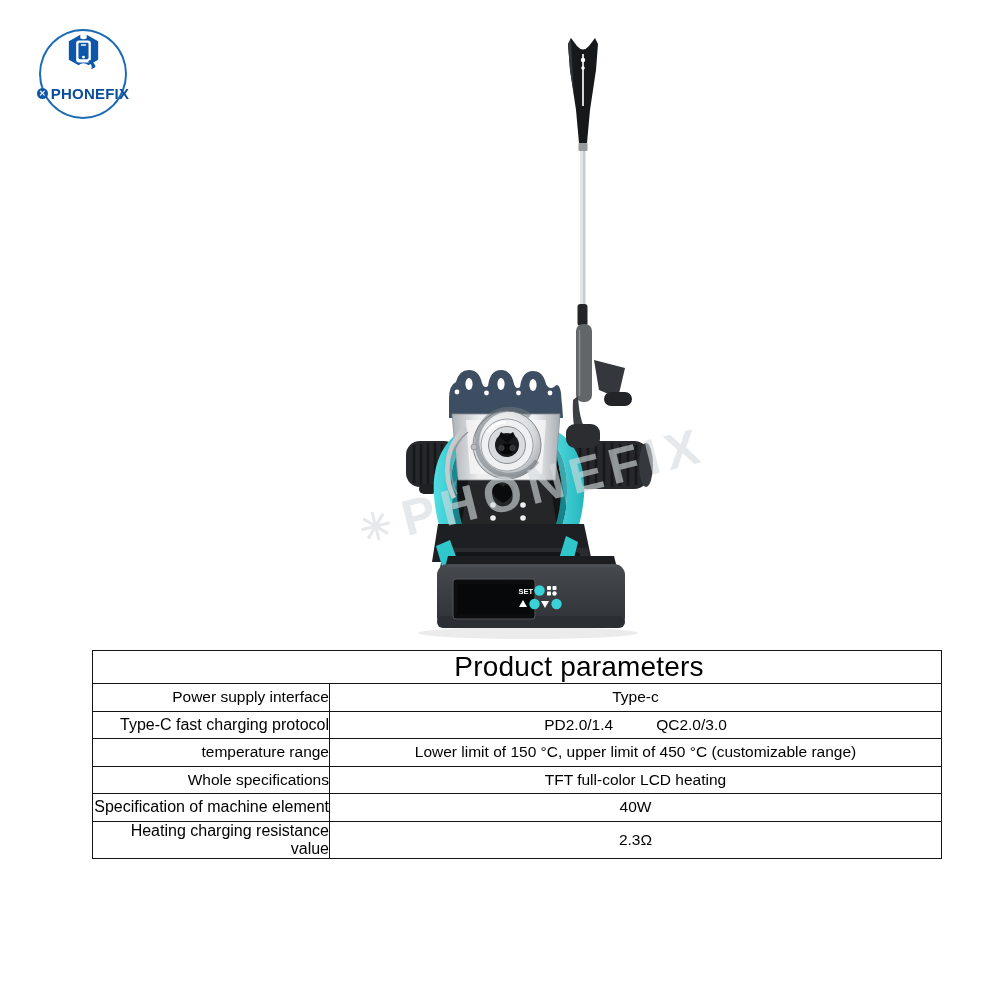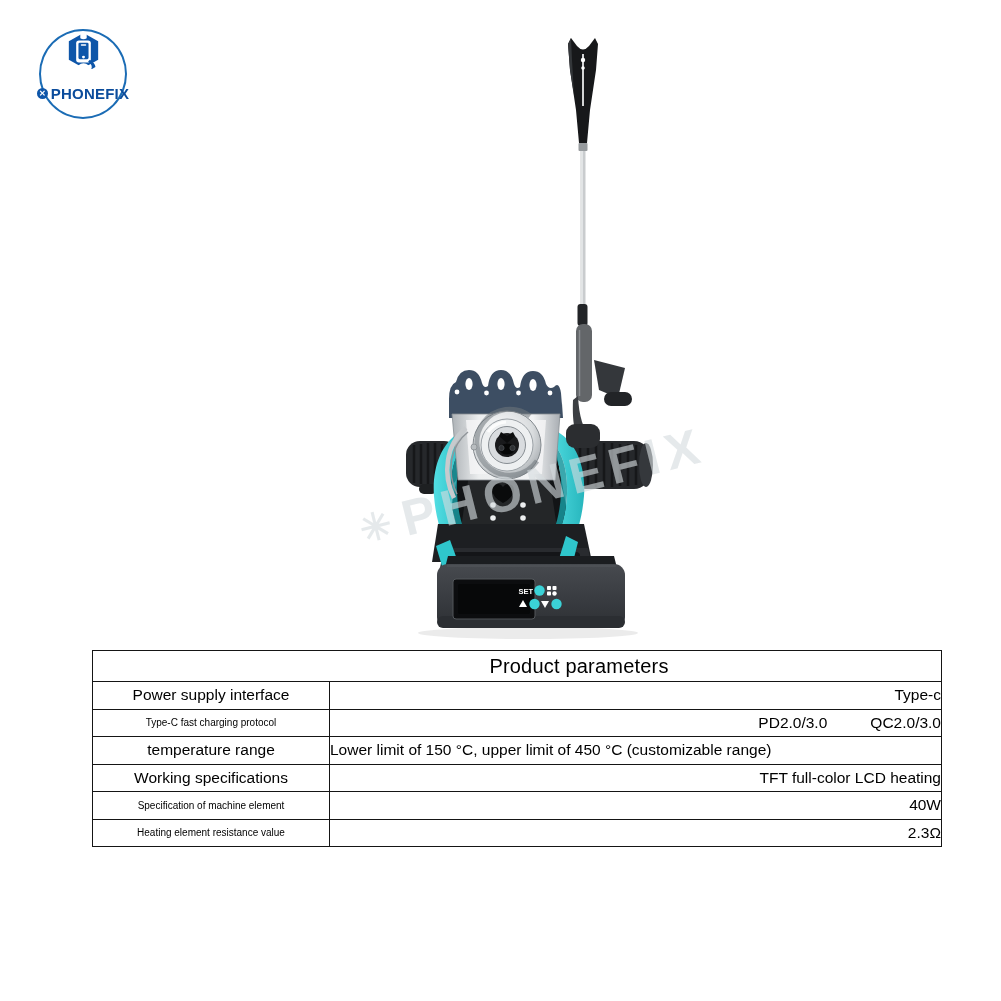--- a/index.html
+++ b/index.html
@@ -23,26 +23,26 @@
     pointer-events:none;}
   .watermark .wm-badge{font-size:38px;letter-spacing:0;margin-right:12px;vertical-align:3px;}
 
   
   .device-svg{position:absolute;left:0;top:0;width:1001px;height:1001px;z-index:1;}
 
   
   .spec-wrap{position:absolute;left:92px;top:650px;z-index:3;}
   table.spec{border-collapse:collapse;table-layout:fixed;width:850px;background:#fff;}
   table.spec th,table.spec td{border:1.5px solid #151515;padding:0;}
-  table.spec th{height:30px;font-size:20px;font-weight:500;text-align:center;
+  table.spec th{height:30px;font-size:28px;font-weight:500;text-align:center;
     padding-left:124px;letter-spacing:.2px;}
-  td.lbl{width:237px;text-align:center;font-size:15.5px;height:26.5px;}
-  td.lbl.small{font-size:10px;}
-  td.val{text-align:right;padding-left:192px;font-size:15.5px;white-space:pre;}
-  td.val.center{text-align:left;padding-left:0;}
+  td.lbl{width:237px;text-align:right;font-size:15.5px;height:26.5px;}
+  td.lbl.small{font-size:16px;}
+  td.val{text-align:center;padding-left:192px;font-size:15.5px;white-space:pre;}
+  td.val.center{text-align:center;padding-left:0;}
 </style>
 </head>
 <body>
 
 <div class="logo-circle">
   <svg class="logo-emblem" viewBox="0 0 36 40">
     <path d="M18,1 L34,10 L34,30 L18,39 L2,30 L2,10 Z" fill="#0e56a9"></path>
     <path d="M14.5,0 L21.5,0 L21.5,6.5 Q18,9 14.5,6.5 Z" fill="#ffffff"></path>
     <rect x="10" y="9" width="16" height="24" rx="3" fill="#ffffff"></rect>
     <rect x="12.5" y="11.5" width="11" height="18" rx="1.5" fill="#0e56a9"></rect>
@@ -234,33 +234,33 @@
         <th colspan="2">Product parameters</th>
       </tr>
     </thead>
     <tbody id="spec-rows">
         <tr>
           <td class="lbl">Power supply interface</td>
           <td class="val">Type-c</td>
         </tr>
         <tr>
           <td class="lbl small">Type-C fast charging protocol</td>
-          <td class="val">PD2.0/3.0          QC2.0/3.0</td>
+          <td class="val">PD2.0/1.4          QC2.0/3.0</td>
         </tr>
         <tr>
           <td class="lbl">temperature range</td>
           <td class="val center">Lower limit of 150 °C, upper limit of 450 °C (customizable range)</td>
         </tr>
         <tr>
-          <td class="lbl">Working specifications</td>
+          <td class="lbl">Whole specifications</td>
           <td class="val">TFT full-color LCD heating</td>
         </tr>
         <tr>
           <td class="lbl small">Specification of machine element</td>
           <td class="val">40W</td>
         </tr>
         <tr>
-          <td class="lbl small">Heating element resistance value</td>
+          <td class="lbl small">Heating charging resistance value</td>
           <td class="val">2.3Ω</td>
         </tr>
       </tbody>
   </table>
 </div>
 
 </body></html>

